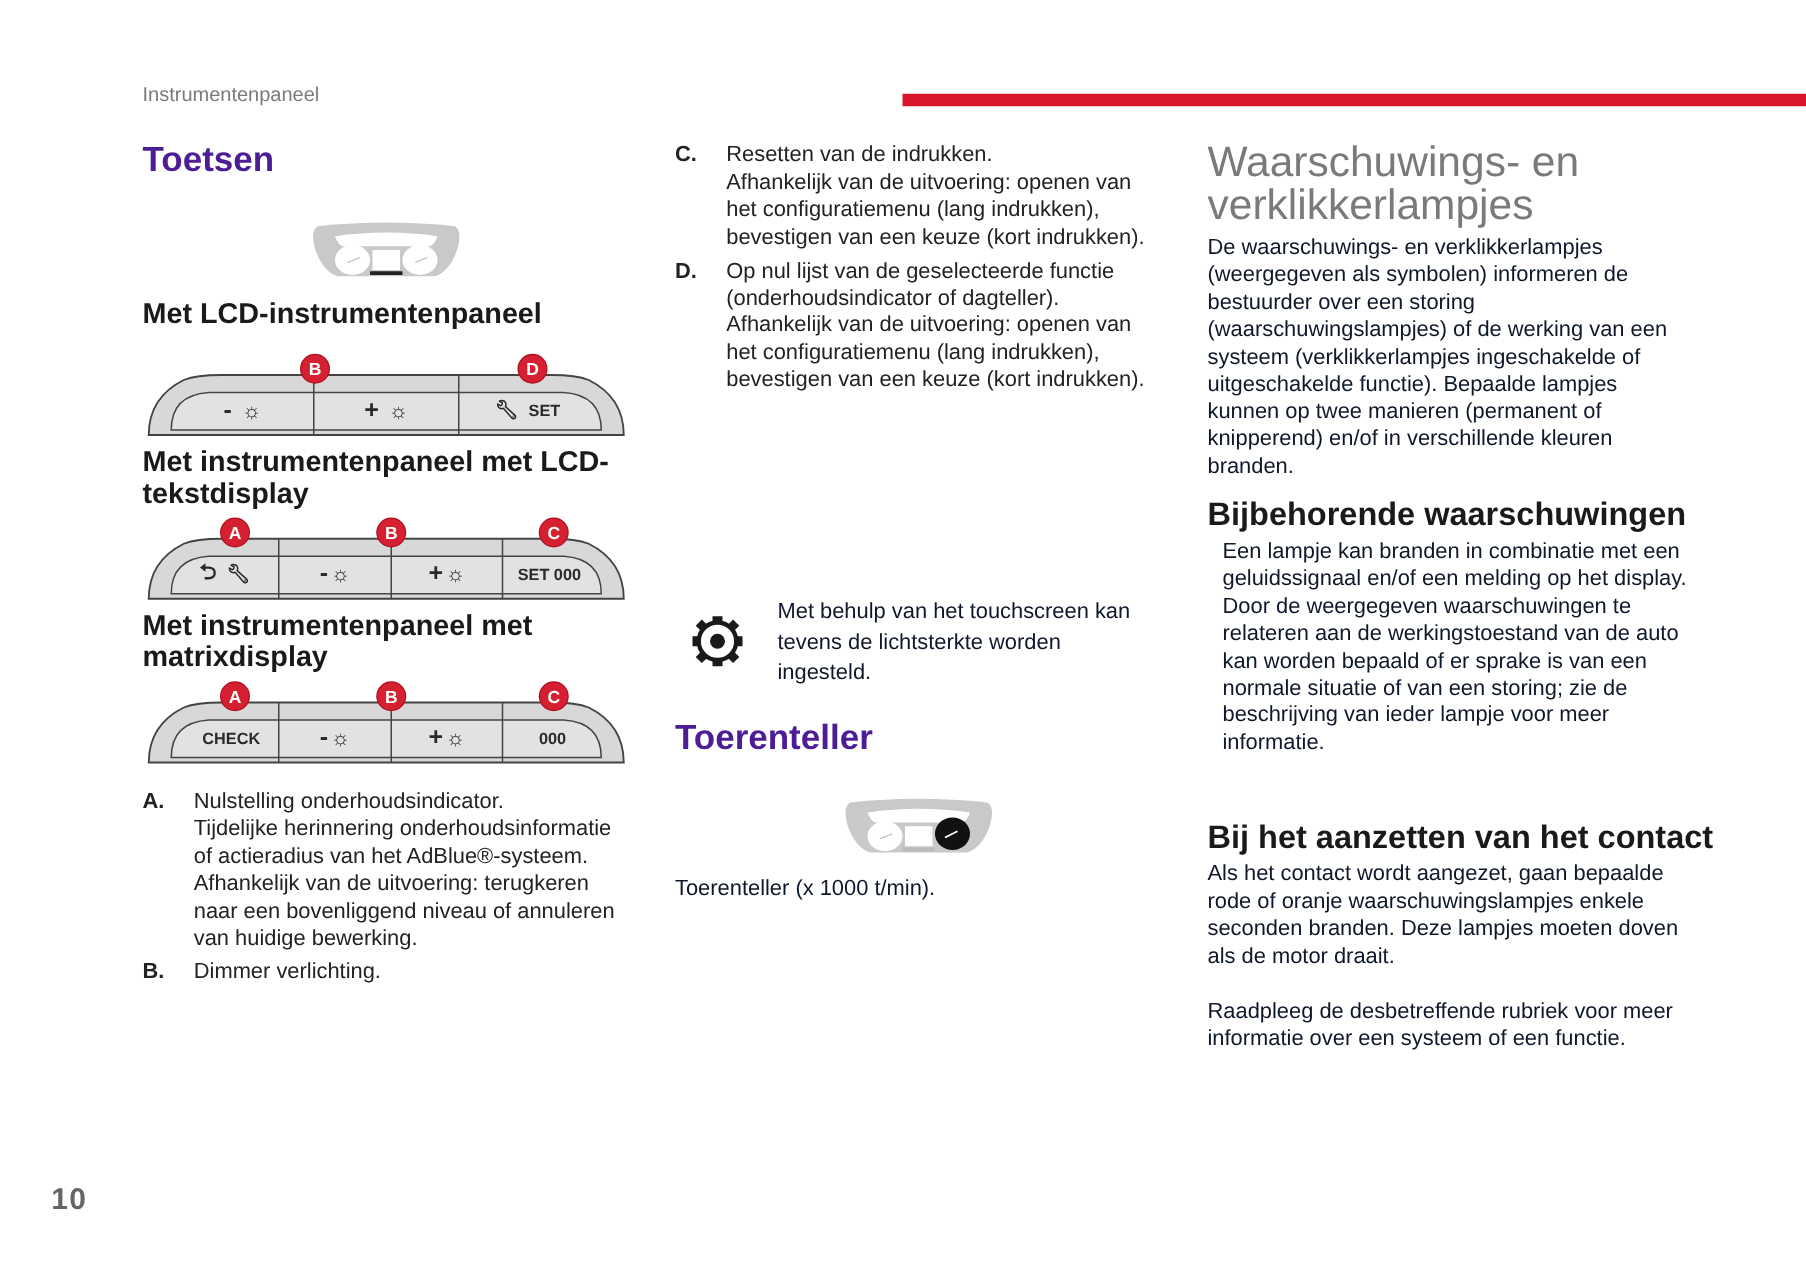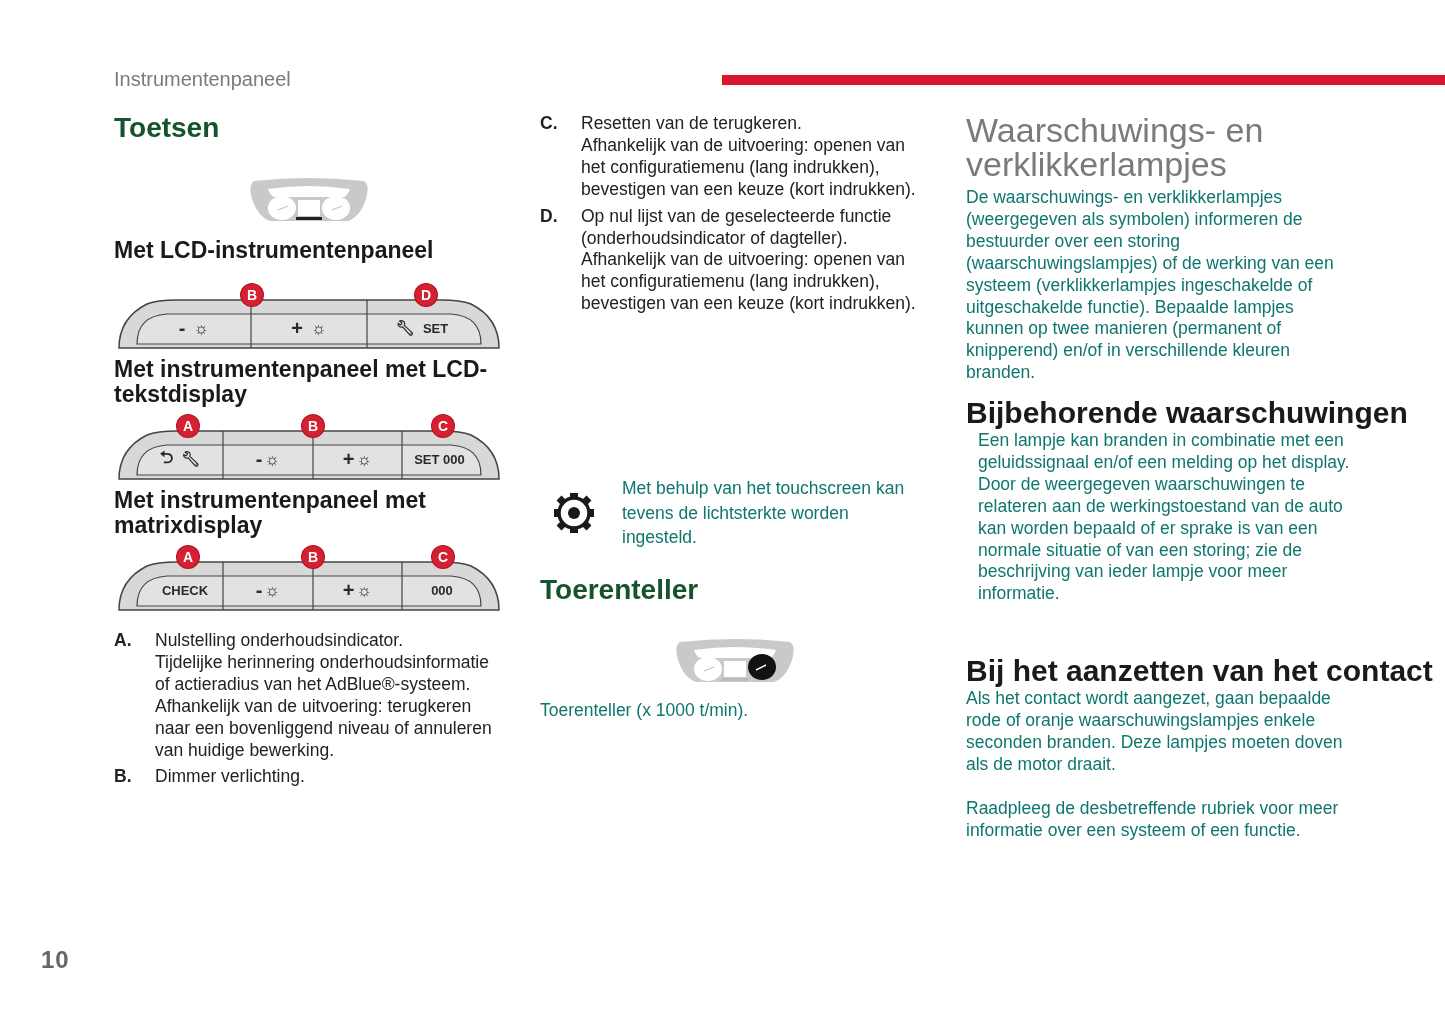--- a/index.html
+++ b/index.html
@@ -1,31 +1,31 @@
 <!DOCTYPE html>
 <html><head>
 <meta charset="utf-8">
 <style>
   html, body { margin: 0; padding: 0; }
   body {
     width: 1445px; height: 1019px; position: relative; background: #ffffff;
     font-family: "Liberation Sans", sans-serif; color: #222222; overflow: hidden;
   }
   .abs { position: absolute; }
-  .section-header { left: 114px; top: 68px; font-size: 20px; color: #7a7a7a; }
+  .section-header { left: 114px; top: 68px; font-size: 16px; color: #7a7a7a; }
   .red-bar { left: 722px; top: 75px; width: 723px; height: 10px; background: #d9162e; }
   .page-num { left: 41px; top: 946px; font-size: 24px; font-weight: bold; color: #666666; letter-spacing: 1px; }
 
   h1, h2, h3 { margin: 0; }
-  .h-main { font-size: 28px; font-weight: bold; color: #14532d; text-align: center; }
+  .h-main { font-size: 28px; font-weight: bold; color: #4c1d95; text-align: center; }
   .h-sub { font-size: 23px; font-weight: bold; color: #1a1a1a; line-height: 25px; }
   .h-grey { font-size: 34px; color: #7a7a7a; font-weight: normal; line-height: 34px; }
-  .h-mid { font-size: 30px; font-weight: bold; color: #1a1a1a; }
-
-  .body-text { font-size: 17.5px; line-height: 21.9px; color: #0f766e; }
+  .h-mid { font-size: 26px; font-weight: bold; color: #1a1a1a; }
+
+  .body-text { font-size: 17.5px; line-height: 21.9px; color: #0f172a; }
 
   .list-item { display: flex; }
   .list-letter { width: 41px; font-weight: bold; flex: none; font-size: 17.5px; line-height: 21.9px; }
   .list-body { font-size: 17.5px; line-height: 21.9px; }
   .list-body p { margin: 0; }
   .list-item + .list-item { margin-top: 5px; }
 
   
   .panel { position: absolute; width: 384px; height: 56px; }
   .panel svg { position: absolute; left: 0; top: 0; }
@@ -158,21 +158,21 @@
     <div class="list-body">
       <p>Dimmer verlichting.</p>
     </div>
   </div>
 </div>
 
 <div class="abs" style="left:540px;top:113px;width:390px;">
   <div class="list-item">
     <div class="list-letter">C.</div>
     <div class="list-body">
-      <p>Resetten van de terugkeren.</p>
+      <p>Resetten van de indrukken.</p>
       <p>Afhankelijk van de uitvoering: openen van het configuratiemenu (lang indrukken), bevestigen van een keuze (kort indrukken).</p>
     </div>
   </div>
   <div class="list-item">
     <div class="list-letter">D.</div>
     <div class="list-body">
       <p>Op nul lijst van de geselecteerde functie (onderhoudsindicator of dagteller).</p>
       <p>Afhankelijk van de uitvoering: openen van het configuratiemenu (lang indrukken), bevestigen van een keuze (kort indrukken).</p>
     </div>
   </div>

